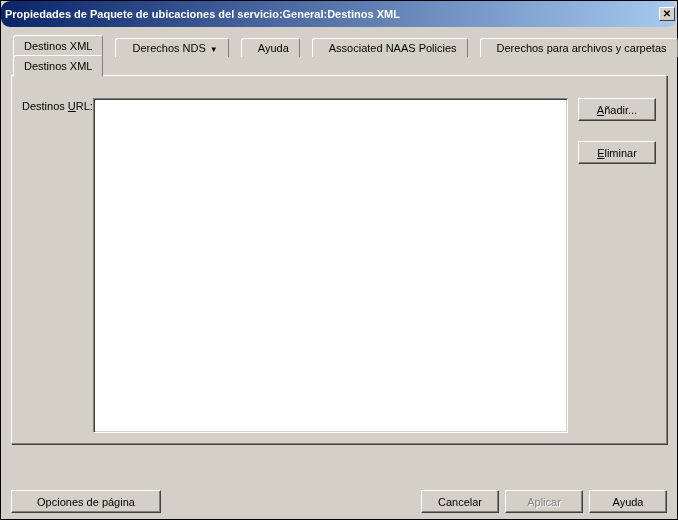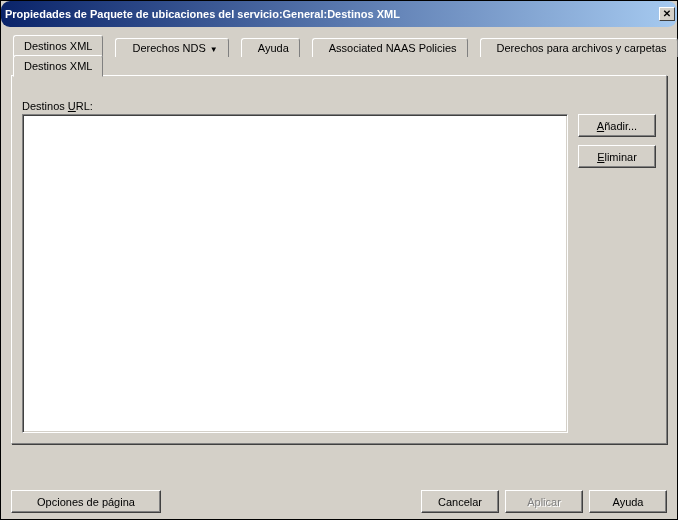--- a/index.html
+++ b/index.html
@@ -106,21 +106,21 @@
     border-left: 1px solid #fff;
     border-right: 1px solid #808080;
     border-bottom: 1px solid #808080;
     box-shadow: 1px 1px 0 #404040;
     background: #d4d0c8;
     flex: 1;
     margin-top: -1px;
     padding: 22px 10px 10px 10px;
     position: relative;
     display: flex;
-    flex-direction: column;
+    flex-direction: row;
   }
   .panel-inner {
     flex: 1;
     display: flex;
   }
   .field-label {
     margin: 2px 0 2px 0;
   }
   .listbox {
     flex: 1;
@@ -130,21 +130,21 @@
     border-right: 1px solid #fff;
     border-bottom: 1px solid #fff;
     box-shadow: inset 1px 1px 0 #404040, inset -1px -1px 0 #d4d0c8;
     overflow: auto;
   }
   .side-btns {
     width: 78px;
     margin-left: 10px;
     display: flex;
     flex-direction: column;
-    gap: 8px;
+    gap: 20px;
   }
   .btn {
     height: 23px;
     min-width: 70px;
     background: #d4d0c8;
     border-top: 1px solid #fff;
     border-left: 1px solid #fff;
     border-right: 1px solid #404040;
     border-bottom: 1px solid #404040;
     box-shadow: inset -1px -1px 0 #808080;

